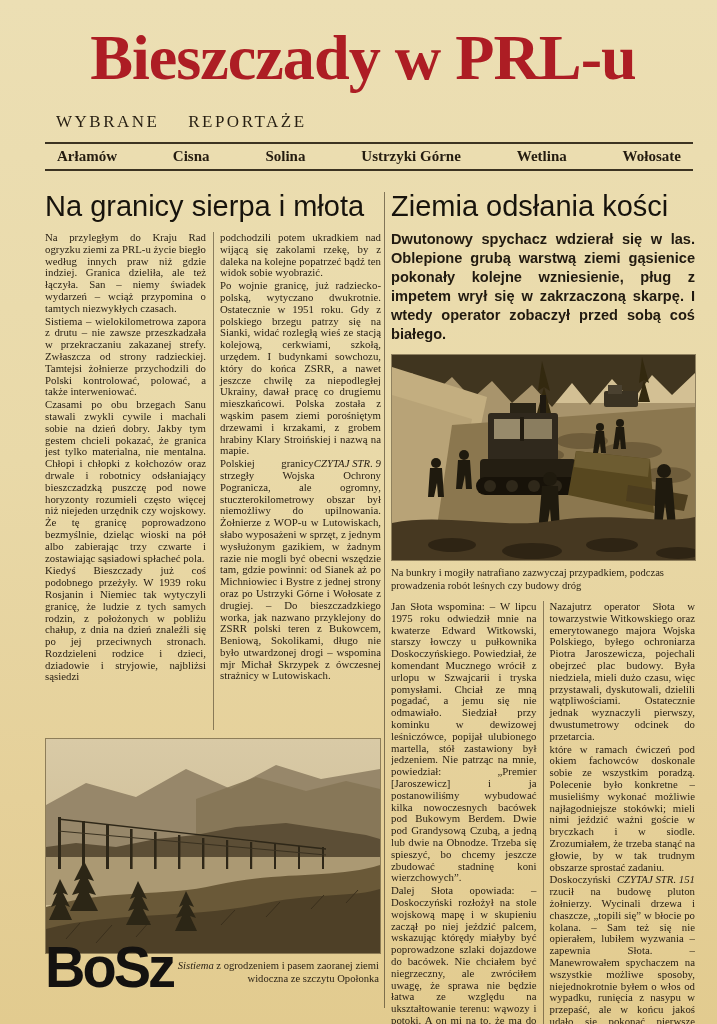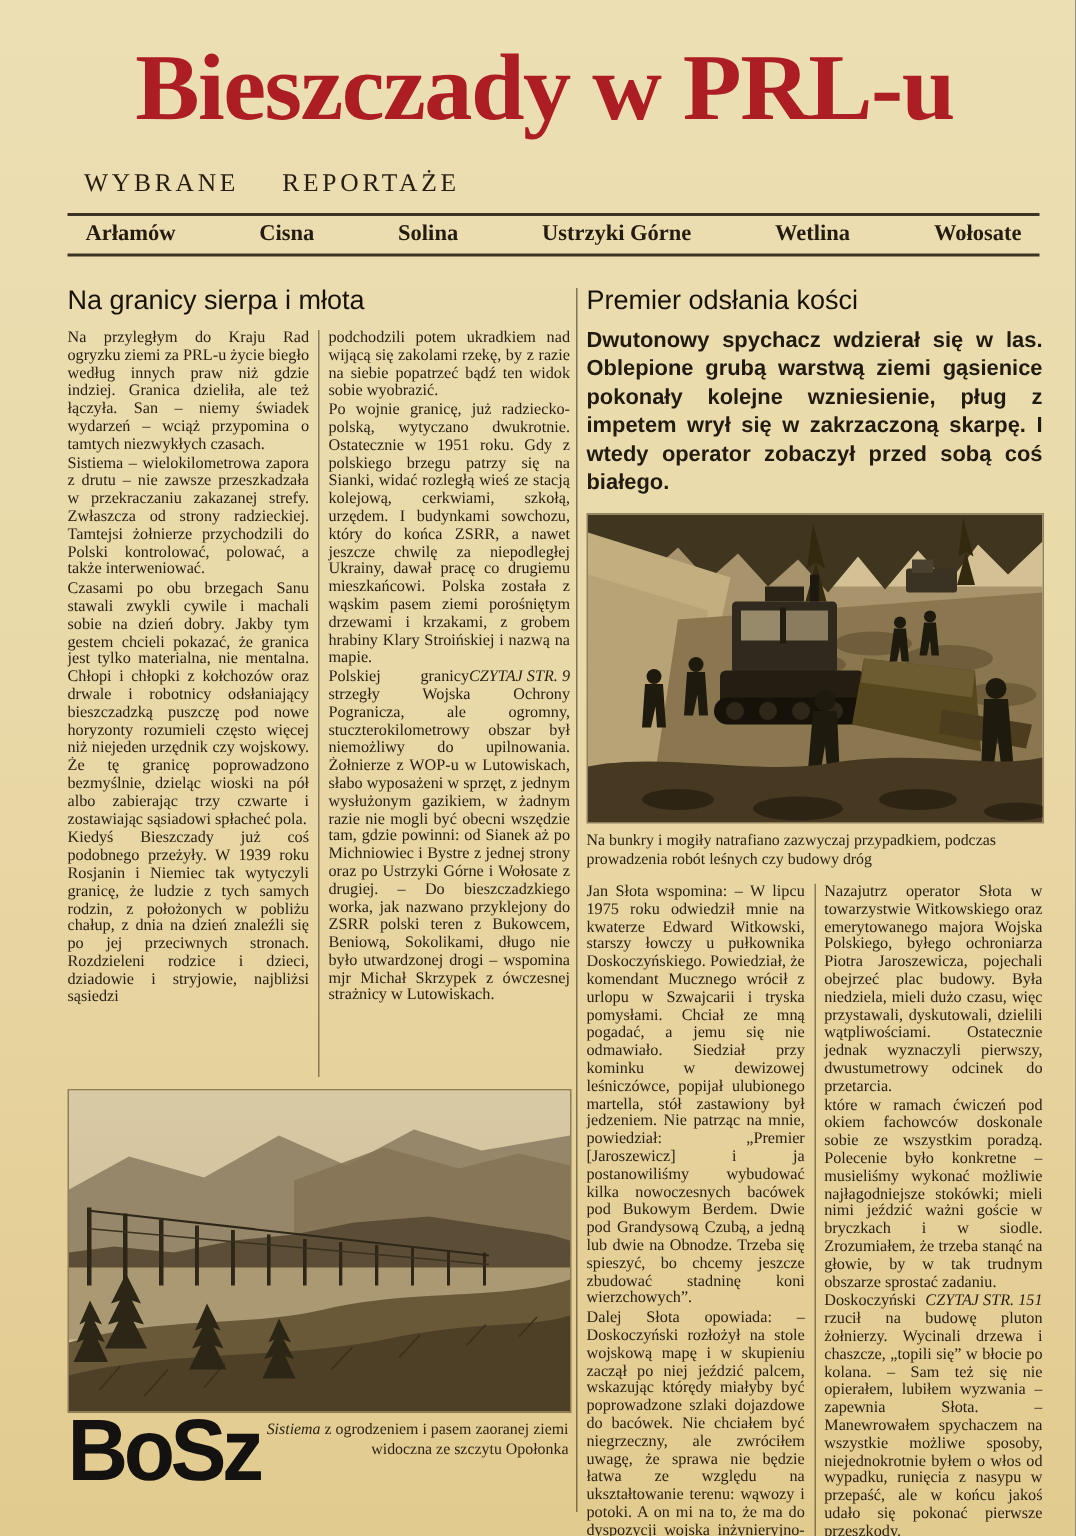--- a/index.html
+++ b/index.html
@@ -30,23 +30,23 @@
   .towns{
     position:absolute;top:142px;left:45px;width:648px;
     border-top:2px solid #3c3322;border-bottom:2px solid #3c3322;
     display:flex;justify-content:space-between;align-items:flex-end;
     padding:4px 12px;box-sizing:border-box;
     font-weight:700;font-size:15px;color:#241c10;
   }
   
   .headline{
     margin:0;font-family:"Liberation Sans",sans-serif;
-    font-weight:400;font-size:18px;color:#17130c;letter-spacing:0;
-  }
-  .cols{display:flex;}
+    font-weight:400;font-size:29px;color:#17130c;letter-spacing:0;
+  }
+  .cols{display:flex;justify-content:space-between;}
   .col p{
     margin:0;font-size:10.8px;line-height:11.8px;
     text-align:justify;text-justify:inter-word;
   }
   .col p + p{margin-top:1px;}
   .vdiv{width:1px;background:rgba(58,48,30,.55);margin:0 6px;}
   .readmore{float:right;font-style:italic;font-weight:400;}
   .main-divider{
     position:absolute;left:384px;top:192px;width:1px;height:816px;
     background:rgba(58,48,30,.6);
@@ -122,21 +122,21 @@
     <h2 class="headline">Na granicy sierpa i młota</h2>
     <div class="cols">
       <div class="col">
         <p>Na przyległym do Kraju Rad ogryzku ziemi za PRL-u życie biegło według innych praw niż gdzie indziej. Granica dzieliła, ale też łączyła. San – niemy świadek wydarzeń – wciąż przypomina o tamtych niezwykłych czasach.</p>
         <p>Sistiema – wielokilometrowa zapora z drutu – nie zawsze przeszkadzała w przekraczaniu zakazanej strefy. Zwłaszcza od strony radzieckiej. Tamtejsi żołnierze przychodzili do Polski kontrolować, polować, a także interweniować.</p>
         <p>Czasami po obu brzegach Sanu stawali zwykli cywile i machali sobie na dzień dobry. Jakby tym gestem chcieli pokazać, że granica jest tylko materialna, nie mentalna. Chłopi i chłopki z kołchozów oraz drwale i robotnicy odsłaniający bieszczadzką puszczę pod nowe horyzonty rozumieli często więcej niż niejeden urzędnik czy wojskowy. Że tę granicę poprowadzono bezmyślnie, dzieląc wioski na pół albo zabierając trzy czwarte i zostawiając sąsiadowi spłacheć pola.</p>
         <p>Kiedyś Bieszczady już coś podobnego przeżyły. W 1939 roku Rosjanin i Niemiec tak wytyczyli granicę, że ludzie z tych samych rodzin, z położonych w pobliżu chałup, z dnia na dzień znaleźli się po jej przeciwnych stronach. Rozdzieleni rodzice i dzieci, dziadowie i stryjowie, najbliżsi sąsiedzi</p>
       </div>
       <div class="vdiv"></div>
       <div class="col">
-        <p>podchodzili potem ukradkiem nad wijącą się zakolami rzekę, by z razie na siebie popatrzeć bądź ten widok sobie wyobrazić.</p>
+        <p>podchodzili potem ukradkiem nad wijącą się zakolami rzekę, by z daleka na kolejne popatrzeć bądź ten widok sobie wyobrazić.</p>
         <p>Po wojnie granicę, już radziecko-polską, wytyczano dwukrotnie. Ostatecznie w 1951 roku. Gdy z polskiego brzegu patrzy się na Sianki, widać rozległą wieś ze stacją kolejową, cerkwiami, szkołą, urzędem. I budynkami sowchozu, który do końca ZSRR, a nawet jeszcze chwilę za niepodległej Ukrainy, dawał pracę co drugiemu mieszkańcowi. Polska została z wąskim pasem ziemi porośniętym drzewami i krzakami, z grobem hrabiny Klary Stroińskiej i nazwą na mapie.</p>
         <p><span class="readmore">CZYTAJ STR. 9</span><span>Polskiej granicy strzegły Wojska Ochrony Pogranicza, ale ogromny, stuczterokilometrowy obszar był niemożliwy do upilnowania. Żołnierze z WOP-u w Lutowiskach, słabo wyposażeni w sprzęt, z jednym wysłużonym gazikiem, w żadnym razie nie mogli być obecni wszędzie tam, gdzie powinni: od Sianek aż po Michniowiec i Bystre z jednej strony oraz po Ustrzyki Górne i Wołosate z drugiej. – Do bieszczadzkiego worka, jak nazwano przyklejony do ZSRR polski teren z Bukowcem, Beniową, Sokolikami, długo nie było utwardzonej drogi – wspomina mjr Michał Skrzypek z ówczesnej strażnicy w Lutowiskach.</span></p>
       </div>
     </div>
 
     <figure class="sistiema-fig">
       <svg class="photo-frame" width="334" height="214" viewBox="0 0 334 214">
         <defs>
           <linearGradient id="sky" x1="0" y1="0" x2="0" y2="1">
             <stop offset="0" stop-color="#d9caa6"></stop>
@@ -193,21 +193,21 @@
       <figcaption class="cap-left">
         <span class="it">Sistiema</span><span> z ogrodzeniem i pasem zaoranej ziemi</span><br>
         <span>widoczna ze szczytu Opołonka</span>
       </figcaption>
     </figure>
 
     <div class="logo">BoSz</div>
   </section>
 
   <section class="right-half">
-    <h2 class="headline">Premier odsłania kości</h2>
+    <h2 class="headline">Ziemia odsłania kości</h2>
     <p class="lede">Dwutonowy spychacz wdzierał się w las. Oblepione grubą warstwą ziemi gąsienice pokonały kolejne wzniesienie, pług z impetem wrył się w zakrzaczoną skarpę. I wtedy operator zobaczył przed sobą coś białego.</p>
 
     <figure>
       <svg class="photo-frame" width="303" height="205" viewBox="0 0 303 205">
         <rect width="303" height="205" fill="#a8946c"></rect>
 
         <rect x="150" y="0" width="153" height="48" fill="#d3c094"></rect>
 
         <path d="M0 0 L303 0 L303 18 L280 40 L260 20 L240 46 L220 24 L198 50 L180 28 L160 52 L140 30 L120 48 L100 26 L80 44 L60 22 L40 40 L20 18 L0 34 Z" fill="#40351f"></path>
         <path d="M150 6 l8 30 l-6 -4 l7 26 l-14 0 l7 -26 l-6 4 Z" fill="#33290f"></path>

